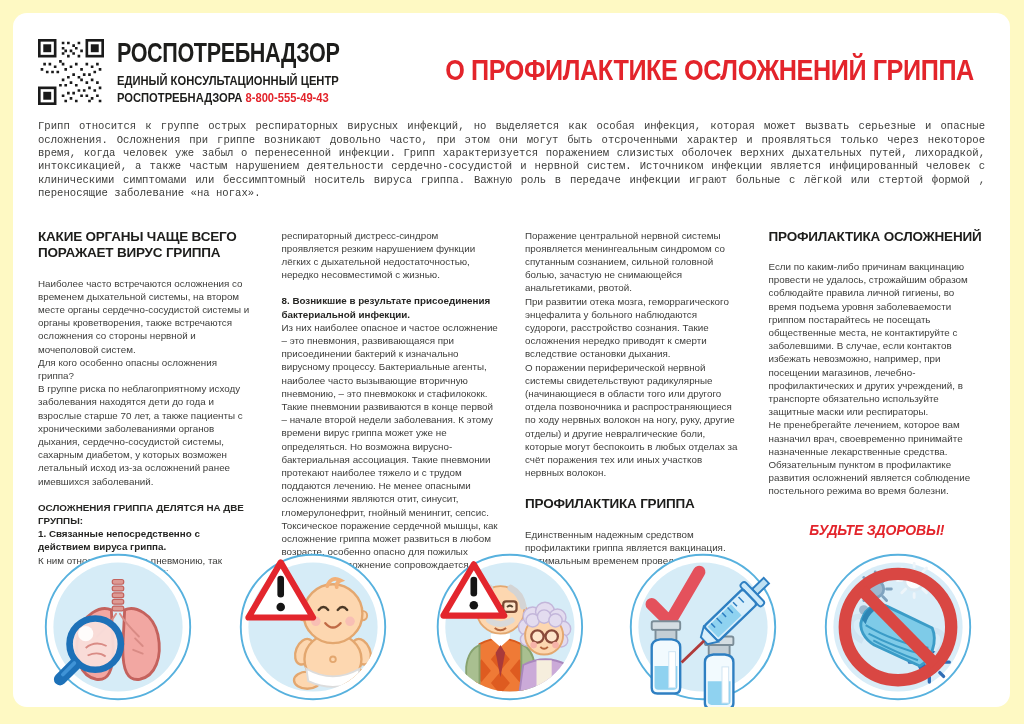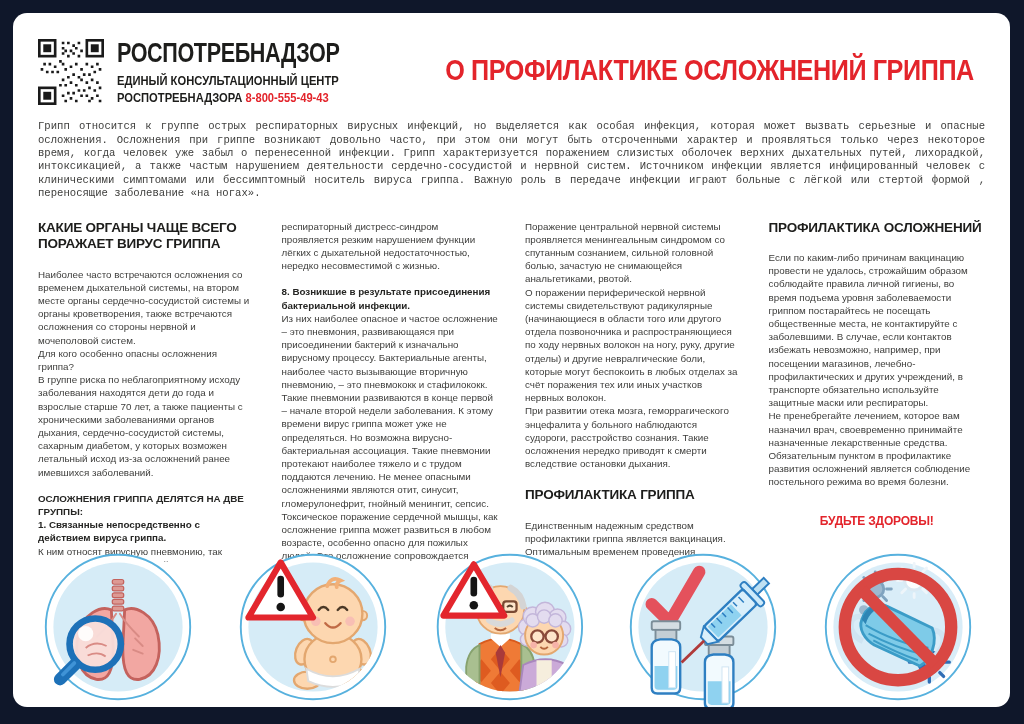--- a/index.html
+++ b/index.html
@@ -1,45 +1,45 @@
 <!DOCTYPE html>
 <html lang="ru"><head>
 <meta charset="utf-8">
 <style>
   * { margin:0; padding:0; box-sizing:border-box; }
   html,body { width:1024px; height:724px; font-family:"Liberation Sans", sans-serif; }
-  .poster { width:1024px; height:724px; background:#0f172a; padding:13px 14px 17px 13px; }
+  .poster { width:1024px; height:724px; background:#fef9c3; padding:13px 14px 17px 13px; }
   .sheet  { width:100%; height:100%; background:#ffffff; border-radius:14px; position:relative;
             padding:26px 25px 0 25px; overflow:hidden; }
 
   
   .hdr { display:flex; align-items:flex-start; }
   .hdr-left { display:flex; gap:13px; align-items:flex-start; }
   .qr { width:66px; height:66px; flex:0 0 auto; }
   .org-name { font-size:27px; font-weight:bold; color:#1d1d1b; letter-spacing:-.5px;
               transform:scaleX(.8); transform-origin:0 50%; white-space:nowrap; line-height:1.05; }
   .org-sub { margin-top:6px; font-size:13px; font-weight:bold; color:#1d1d1b; line-height:1.3;
              transform:scaleX(.86); transform-origin:0 50%; white-space:nowrap; }
   .phone { color:#e3242b; }
   .hdr-title { flex:1; text-align:center; margin-top:14px; }
   .hdr-title span { display:inline-block; font-size:30px; font-weight:bold; color:#e3242b;
                     transform:scaleX(.84); white-space:nowrap; letter-spacing:-.5px; }
 
   
   .intro { margin-top:13px; font-size:10.6px; line-height:13.4px; color:#3d3d3b; text-align:justify;font-family:Liberation Mono, monospace; }
 
   
-  .cols { display:flex; gap:27px; margin-top:19px; height:342px; overflow:hidden;justify-content:space-between; }
+  .cols { display:flex; gap:27px; margin-top:28px; height:342px; overflow:hidden;justify-content:space-between; }
   .col  { flex:1 1 0; font-size:9.8px; line-height:13.2px; color:#3d3d3b; }
   .col h2 { font-size:13.5px; line-height:1.22; color:#1d1d1b; letter-spacing:-.2px; margin-bottom:15px; }
   .col p { margin:0; }
   .gap  { height:13px; }
   .b    { font-weight:bold; color:#262624; }
   .h2-mid { margin-top:17px; }
-  .stay { text-align:center; font-size:12px; font-weight:bold; color:#e3242b; margin-top:26px; letter-spacing:-.2px; }
+  .stay { text-align:center; font-size:14px; font-weight:bold; color:#e3242b; margin-top:26px; letter-spacing:-.2px;font-style:italic; }
 
   
   .icons { position:absolute; left:29px; right:36px; bottom:4px;
            display:flex; justify-content:space-between; align-items:flex-end; }
   .icons svg { width:152px; height:152px; display:block; overflow:visible; }
 </style>
 </head>
 <body>
 
 <div class="poster">
@@ -97,22 +97,22 @@
 
       <div class="col">
         <p>респираторный дистресс-синдром проявляется резким нарушением функции лёгких с дыхательной недостаточностью, нередко несовместимой с жизнью.</p>
         <div class="gap"></div>
         <p class="b">8. Возникшие в результате присоединения бактериальной инфекции.</p>
         <p>Из них наиболее опасное и частое осложнение – это пневмония, развивающаяся при присоединении бактерий к изначально вирусному процессу. Бактериальные агенты, наиболее часто вызывающие вторичную пневмонию, – это пневмококк и стафилококк. Такие пневмонии развиваются в конце первой – начале второй недели заболевания. К этому времени вирус гриппа может уже не определяться. Но возможна вирусно-бактериальная ассоциация. Такие пневмонии протекают наиболее тяжело и с трудом поддаются лечению. Не менее опасными осложнениями являются отит, синусит, гломерулонефрит, гнойный менингит, сепсис. Токсическое поражение сердечной мышцы, как осложнение гриппа может развиться в любом возрасте, особенно опасно для пожилых людей. Это осложнение сопровождается нарастанием сердечной недостаточности, что быстро приводит к ухудшению состояния у пациентов, появлению</p>
       </div>
 
       <div class="col">
         <p>Поражение центральной нервной системы проявляется менингеальным синдромом со спутанным сознанием, сильной головной болью, зачастую не снимающейся анальгетиками, рвотой.</p>
+        <p>При развитии отека мозга, геморрагического энцефалита у больного наблюдаются судороги, расстройство сознания. Такие осложнения нередко приводят к смерти вследствие остановки дыхания.</p>
         <p>О поражении периферической нервной системы свидетельствуют радикулярные (начинающиеся в области того или другого отдела позвоночника и распространяющиеся по ходу нервных волокон на ногу, руку, другие отделы) и другие невралгические боли, которые могут беспокоить в любых отделах за счёт поражения тех или иных участков нервных волокон.</p>
-        <p>При развитии отека мозга, геморрагического энцефалита у больного наблюдаются судороги, расстройство сознания. Такие осложнения нередко приводят к смерти вследствие остановки дыхания.</p>
         <h2 class="h2-mid">ПРОФИЛАКТИКА ГРИППА</h2>
         <p>Единственным надежным средством профилактики гриппа является вакцинация. Оптимальным временем проведения вакцинации против гриппа является период с сентября по ноябрь.</p>
       </div>
 
       <div class="col">
         <h2>ПРОФИЛАКТИКА ОСЛОЖНЕНИЙ</h2>
         <p>Если по каким-либо причинам вакцинацию провести не удалось, строжайшим образом соблюдайте правила личной гигиены, во время подъема уровня заболеваемости гриппом постарайтесь не посещать общественные места, не контактируйте с заболевшими. В случае, если контактов избежать невозможно, например, при посещении магазинов, лечебно-профилактических и других учреждений, в транспорте обязательно используйте защитные маски или респираторы.</p>
         <p>Не пренебрегайте лечением, которое вам назначил врач, своевременно принимайте назначенные лекарственные средства.</p>
         <p>Обязательным пунктом в профилактике развития осложнений является соблюдение постельного режима во время болезни.</p>
         <div class="stay">БУДЬТЕ ЗДОРОВЫ!</div>

